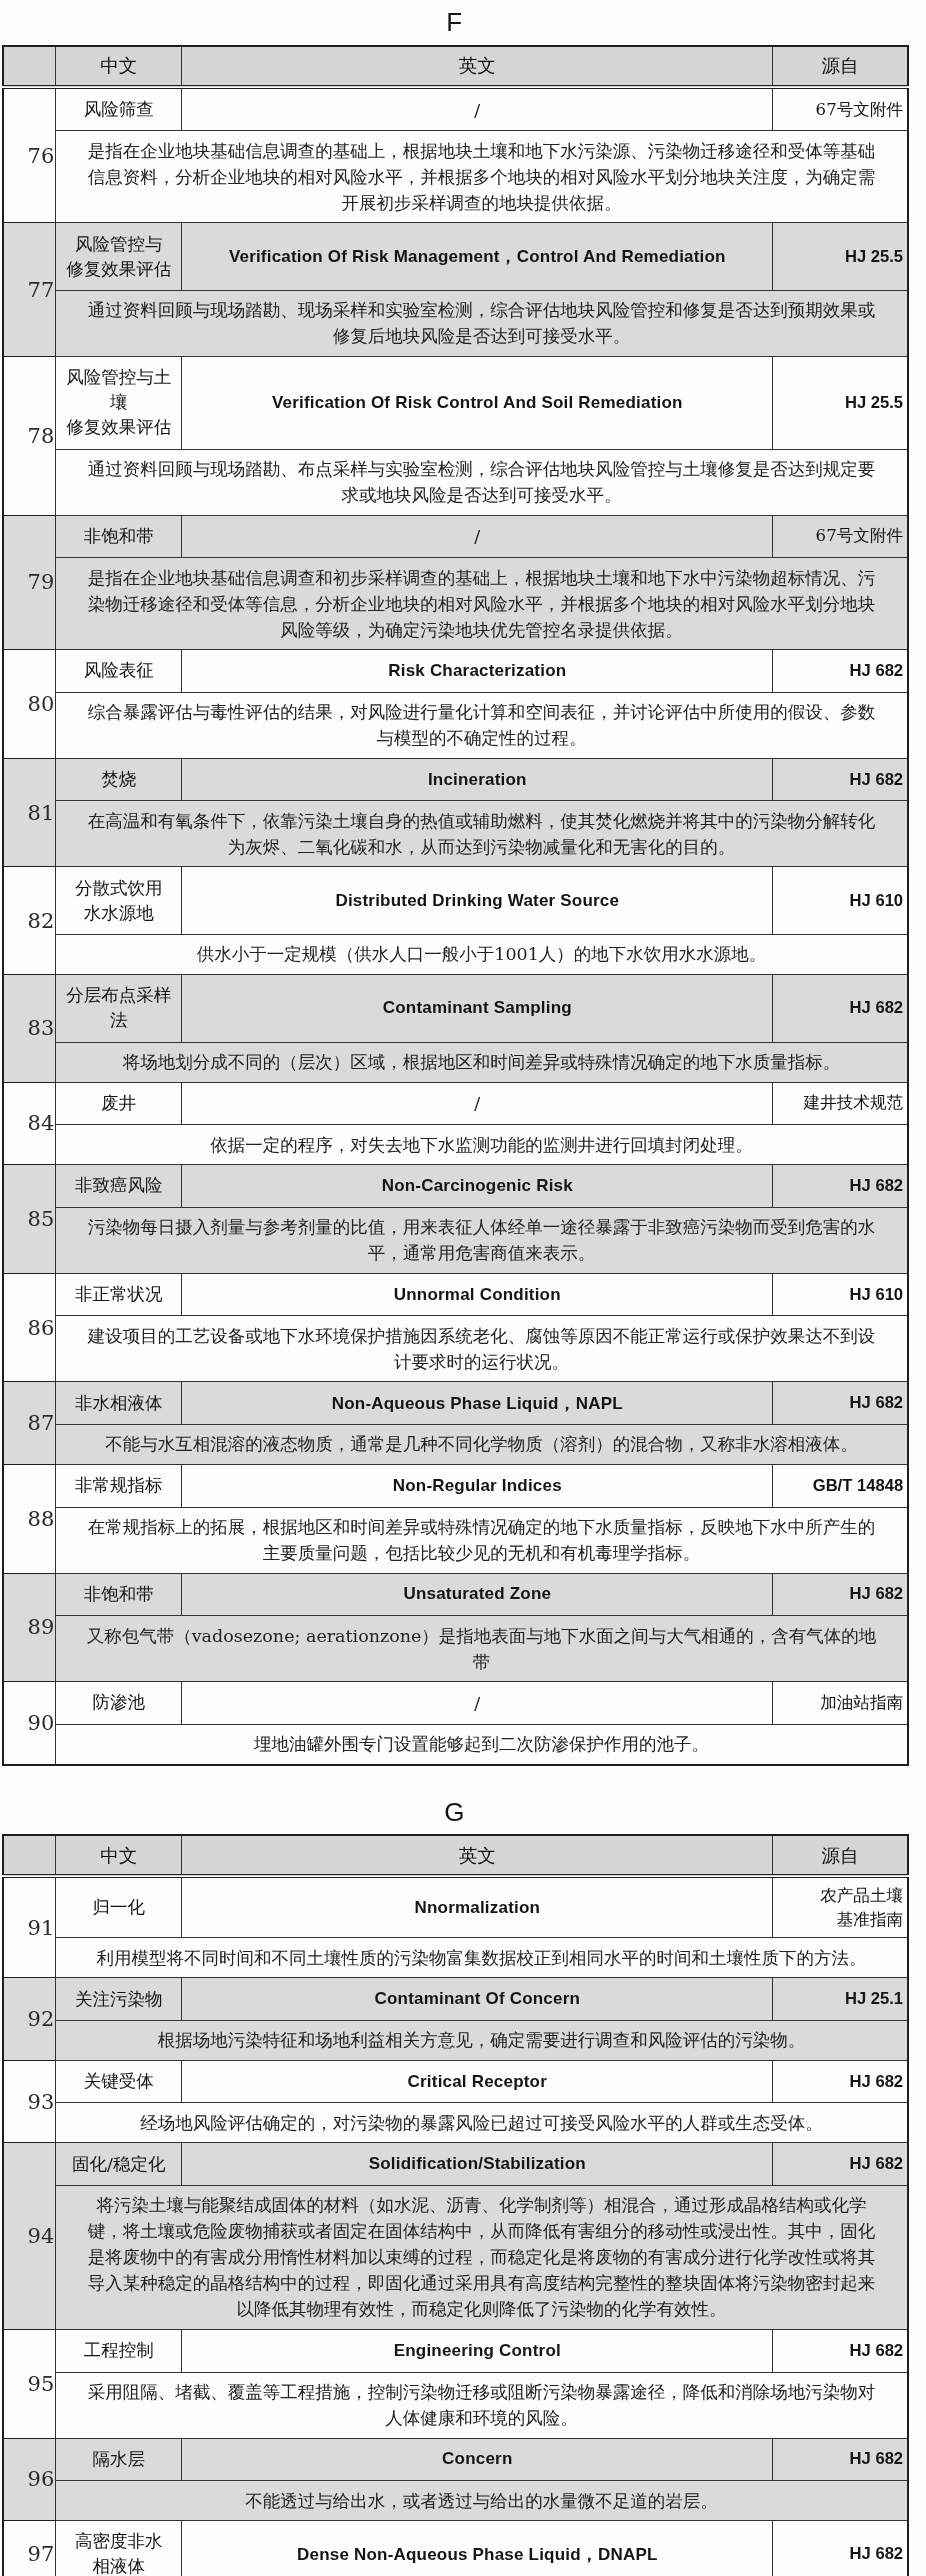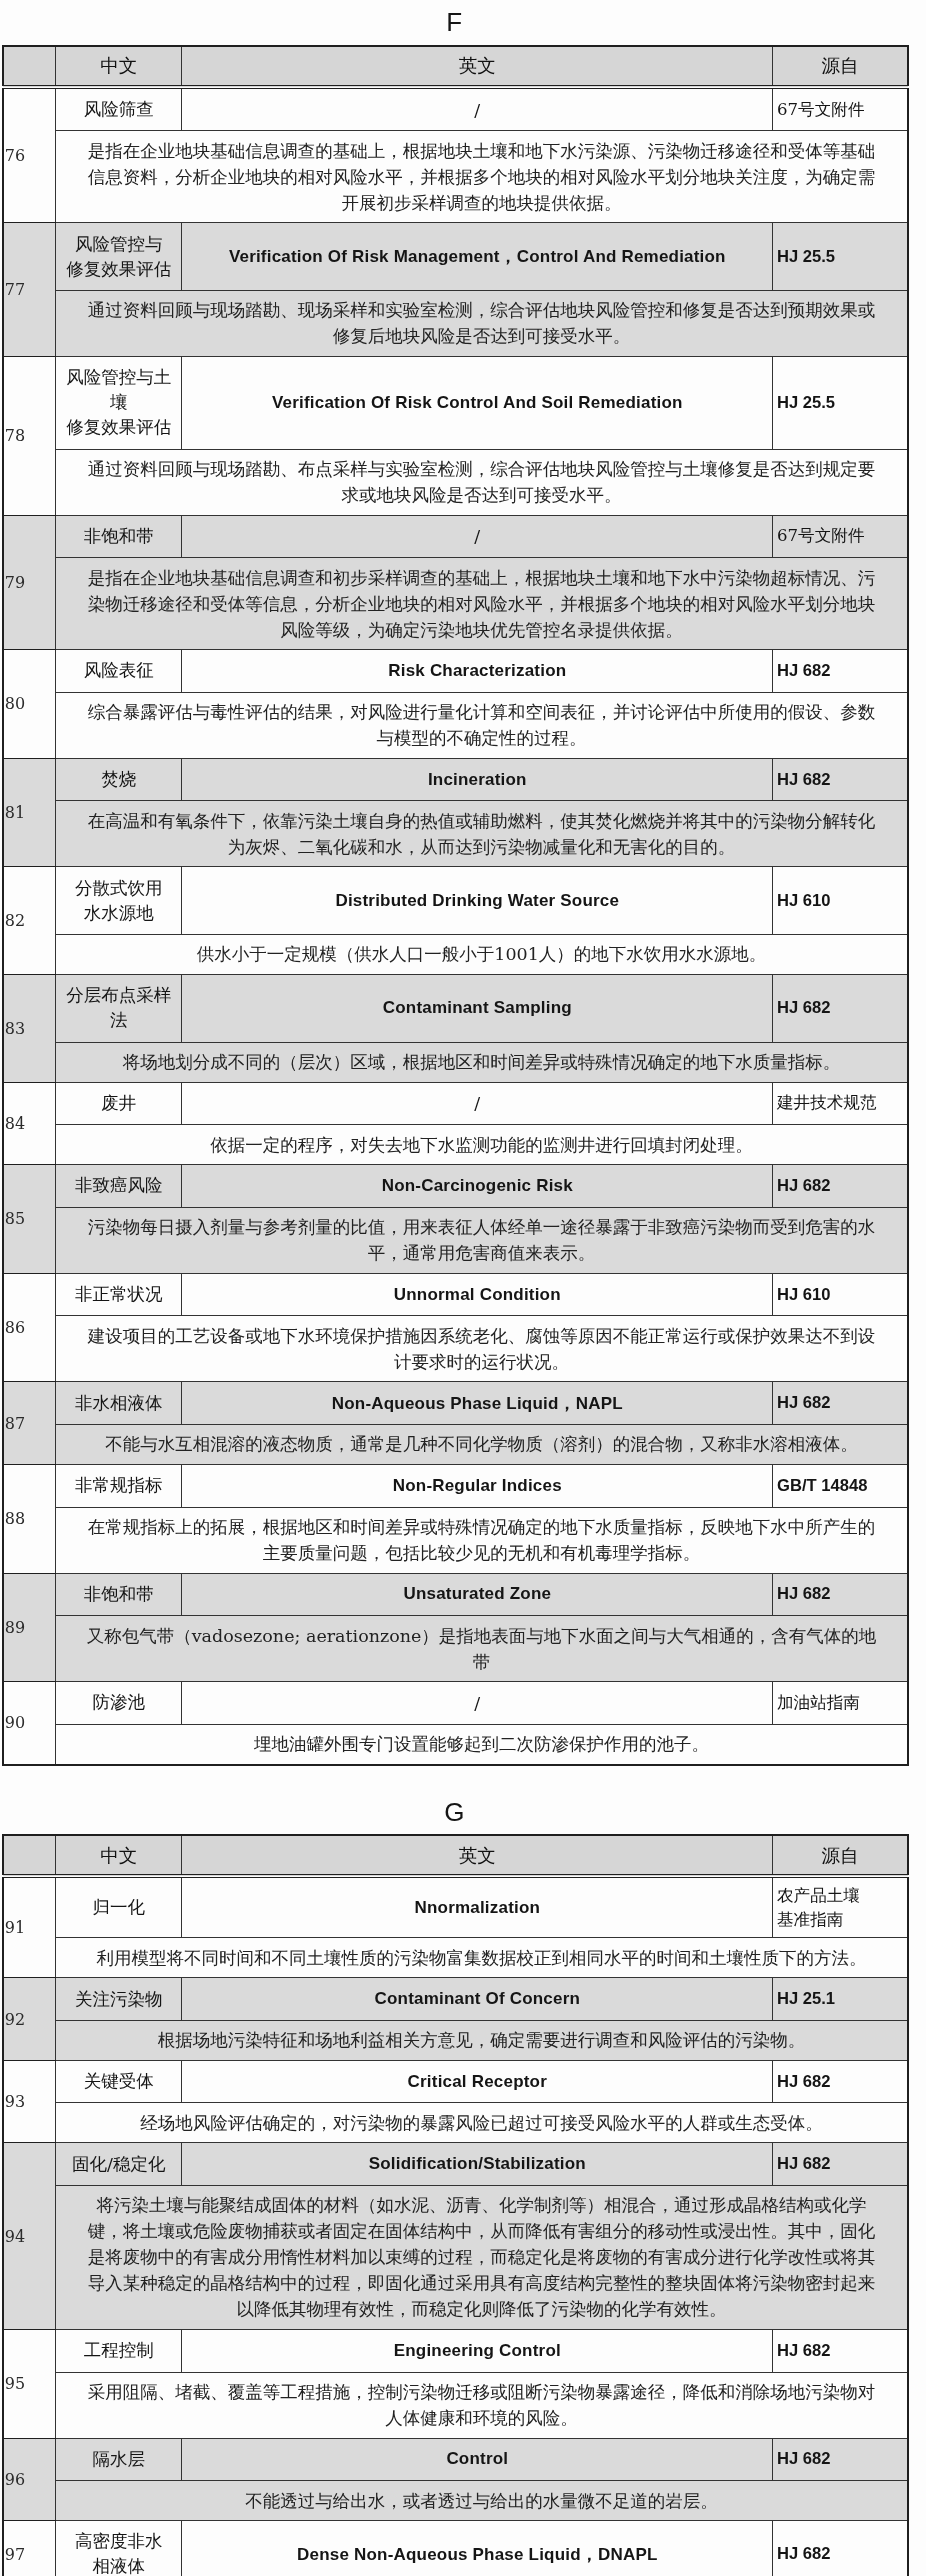--- a/index.html
+++ b/index.html
@@ -32,35 +32,35 @@
   th,td{border:0.9px solid #333;vertical-align:middle;box-sizing:border-box;}
   tr.head-row th{
     background:var(--header-bg);
     font-weight:400;font-size:18.5px;color:#111;
     padding:6.5px 3.7px;
     border-top:2.8px solid var(--border);
     border-bottom:4.6px double var(--border);
   }
   tr.term-row td{border-top:1.8px solid var(--border);}
   td.num{
-    font-size:16px;text-align:left;color:#2b2b2b;
+    font-size:21px;text-align:right;color:#2b2b2b;
     border-bottom:1.8px solid var(--border);
     margin-top:43px;
   }
   td.cn{
     font-size:17.5px;text-align:center;line-height:25px;
     padding:8.3px 4.6px;white-space:pre-line;color:#151515;
   }
   td.en{font-size:17.5px;text-align:center;padding:8.3px 7.4px;color:#151515;}
   td.en.latin{
     font-family:"Liberation Sans","DejaVu Sans",sans-serif;
     font-weight:700;font-size:17px;letter-spacing:0.2px;
   }
   td.src{
-    font-size:16.6px;text-align:left;line-height:24px;
+    font-size:16.6px;text-align:right;line-height:24px;
     padding:5.5px 3.7px;white-space:pre-line;color:#151515;
   }
   td.src.latin{
     font-family:"Liberation Sans","DejaVu Sans",sans-serif;
     font-weight:700;font-size:16.6px;
   }
   td.def{
     font-size:17.5px;line-height:26px;text-align:center;
     padding:6.5px 24px;color:#222;
   }
@@ -291,21 +291,21 @@
             <td class="cn">工程控制</td>
             <td class="en latin">Engineering Control</td>
             <td class="src latin">HJ 682</td>
           </tr>
           <tr class="def-row">
             <td class="def" colspan="3">采用阻隔、堵截、覆盖等工程措施，控制污染物迁移或阻断污染物暴露途径，降低和消除场地污染物对人体健康和环境的风险。</td>
           </tr>
           <tr class="term-row shaded">
             <td class="num" rowspan="2">96</td>
             <td class="cn">隔水层</td>
-            <td class="en latin">Control</td>
+            <td class="en latin">Concern</td>
             <td class="src latin">HJ 682</td>
           </tr>
           <tr class="def-row shaded">
             <td class="def" colspan="3">不能透过与给出水，或者透过与给出的水量微不足道的岩层。</td>
           </tr>
           <tr class="term-row">
             <td class="num" rowspan="2">97</td>
             <td class="cn">高密度非水
 相液体</td>
             <td class="en latin">Dense Non-Aqueous Phase Liquid，DNAPL</td>

